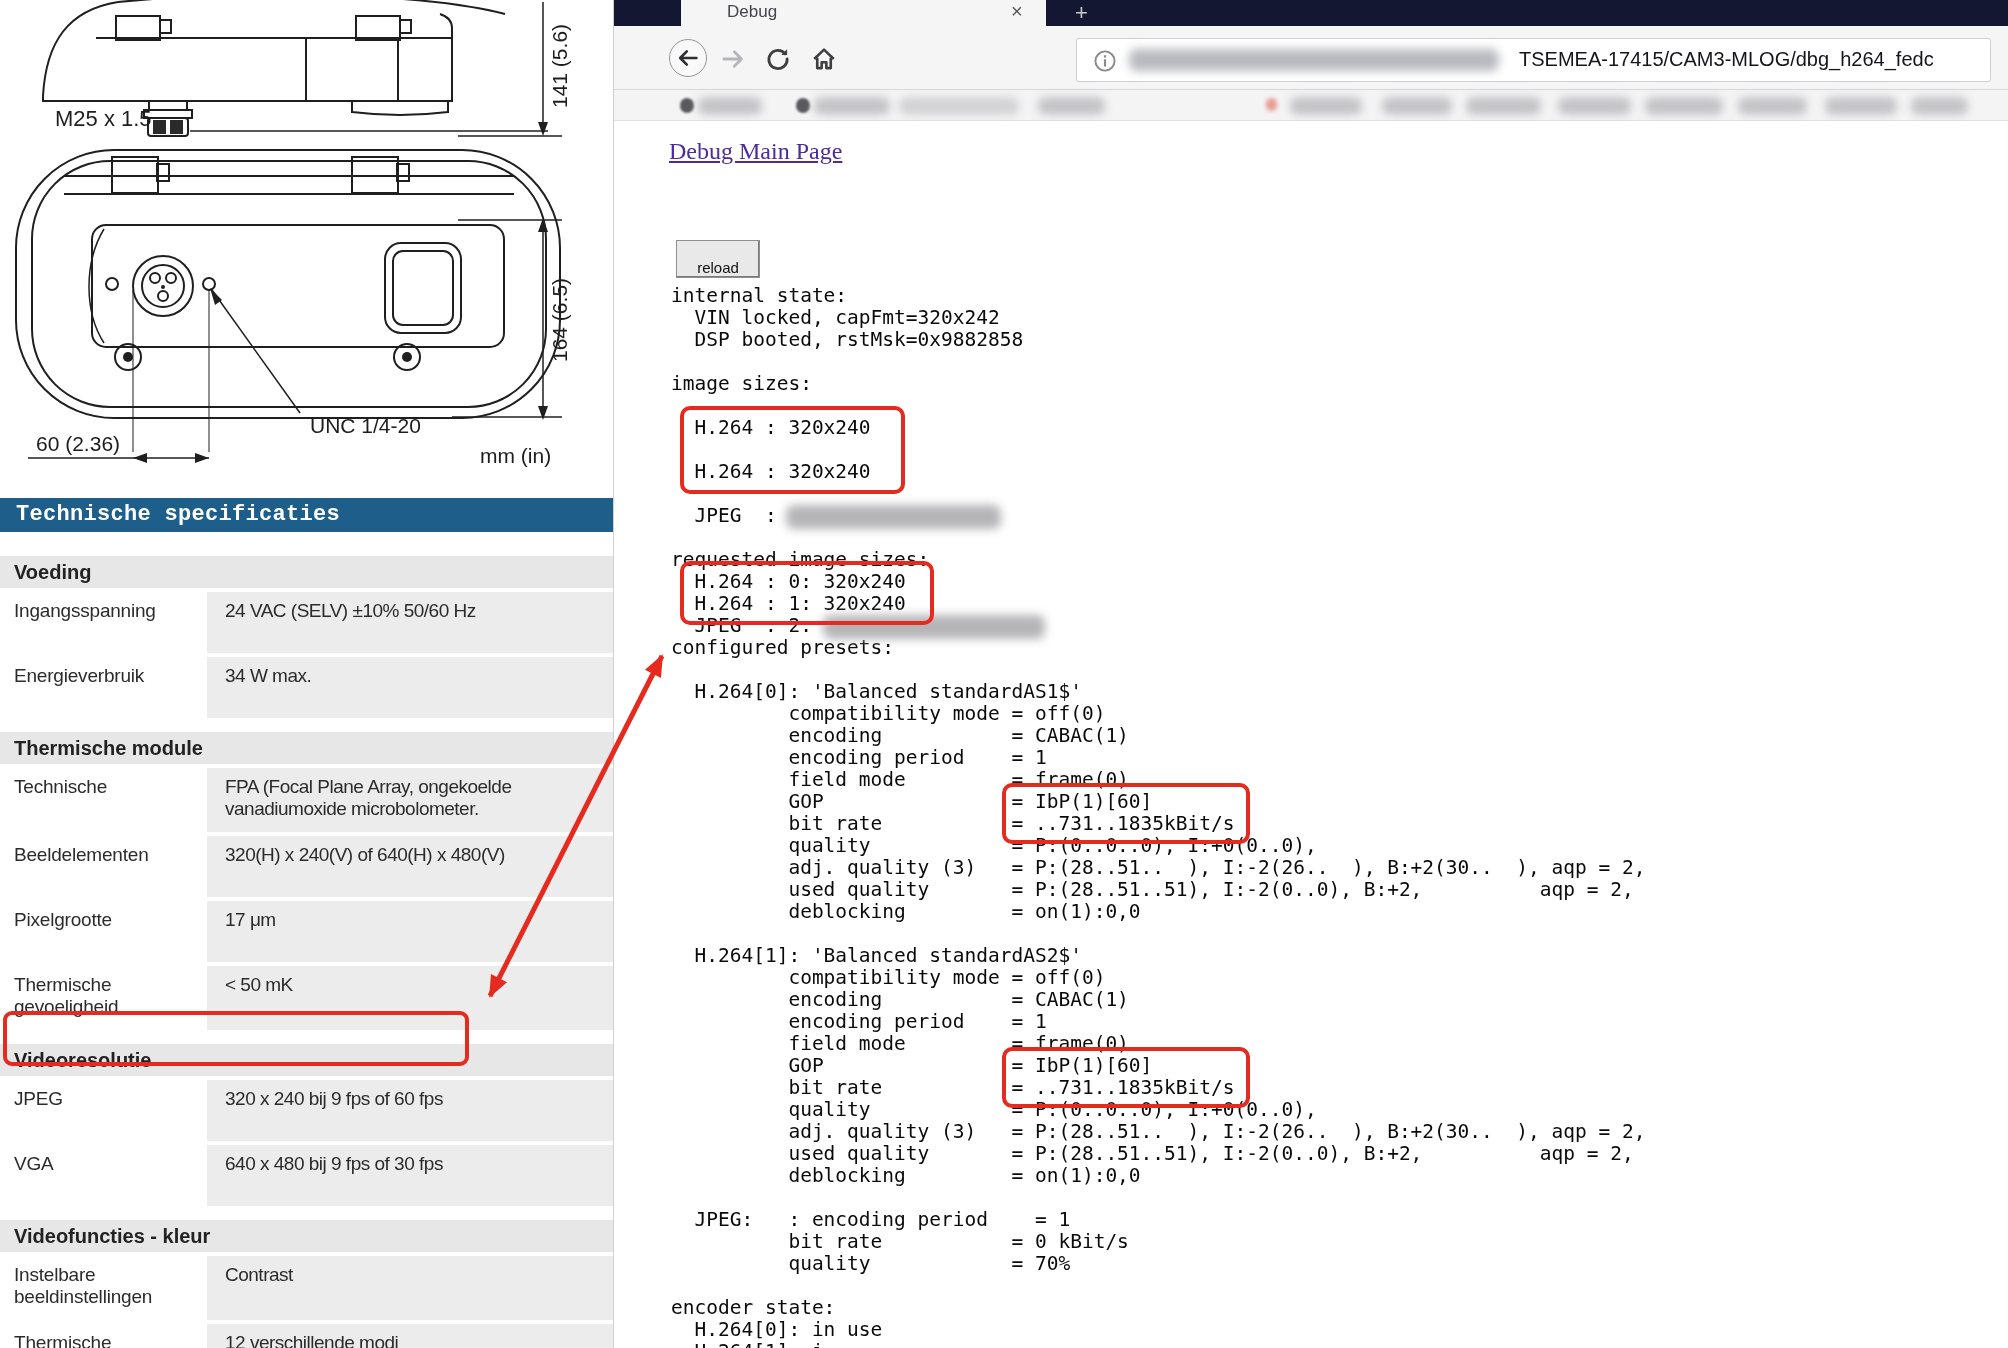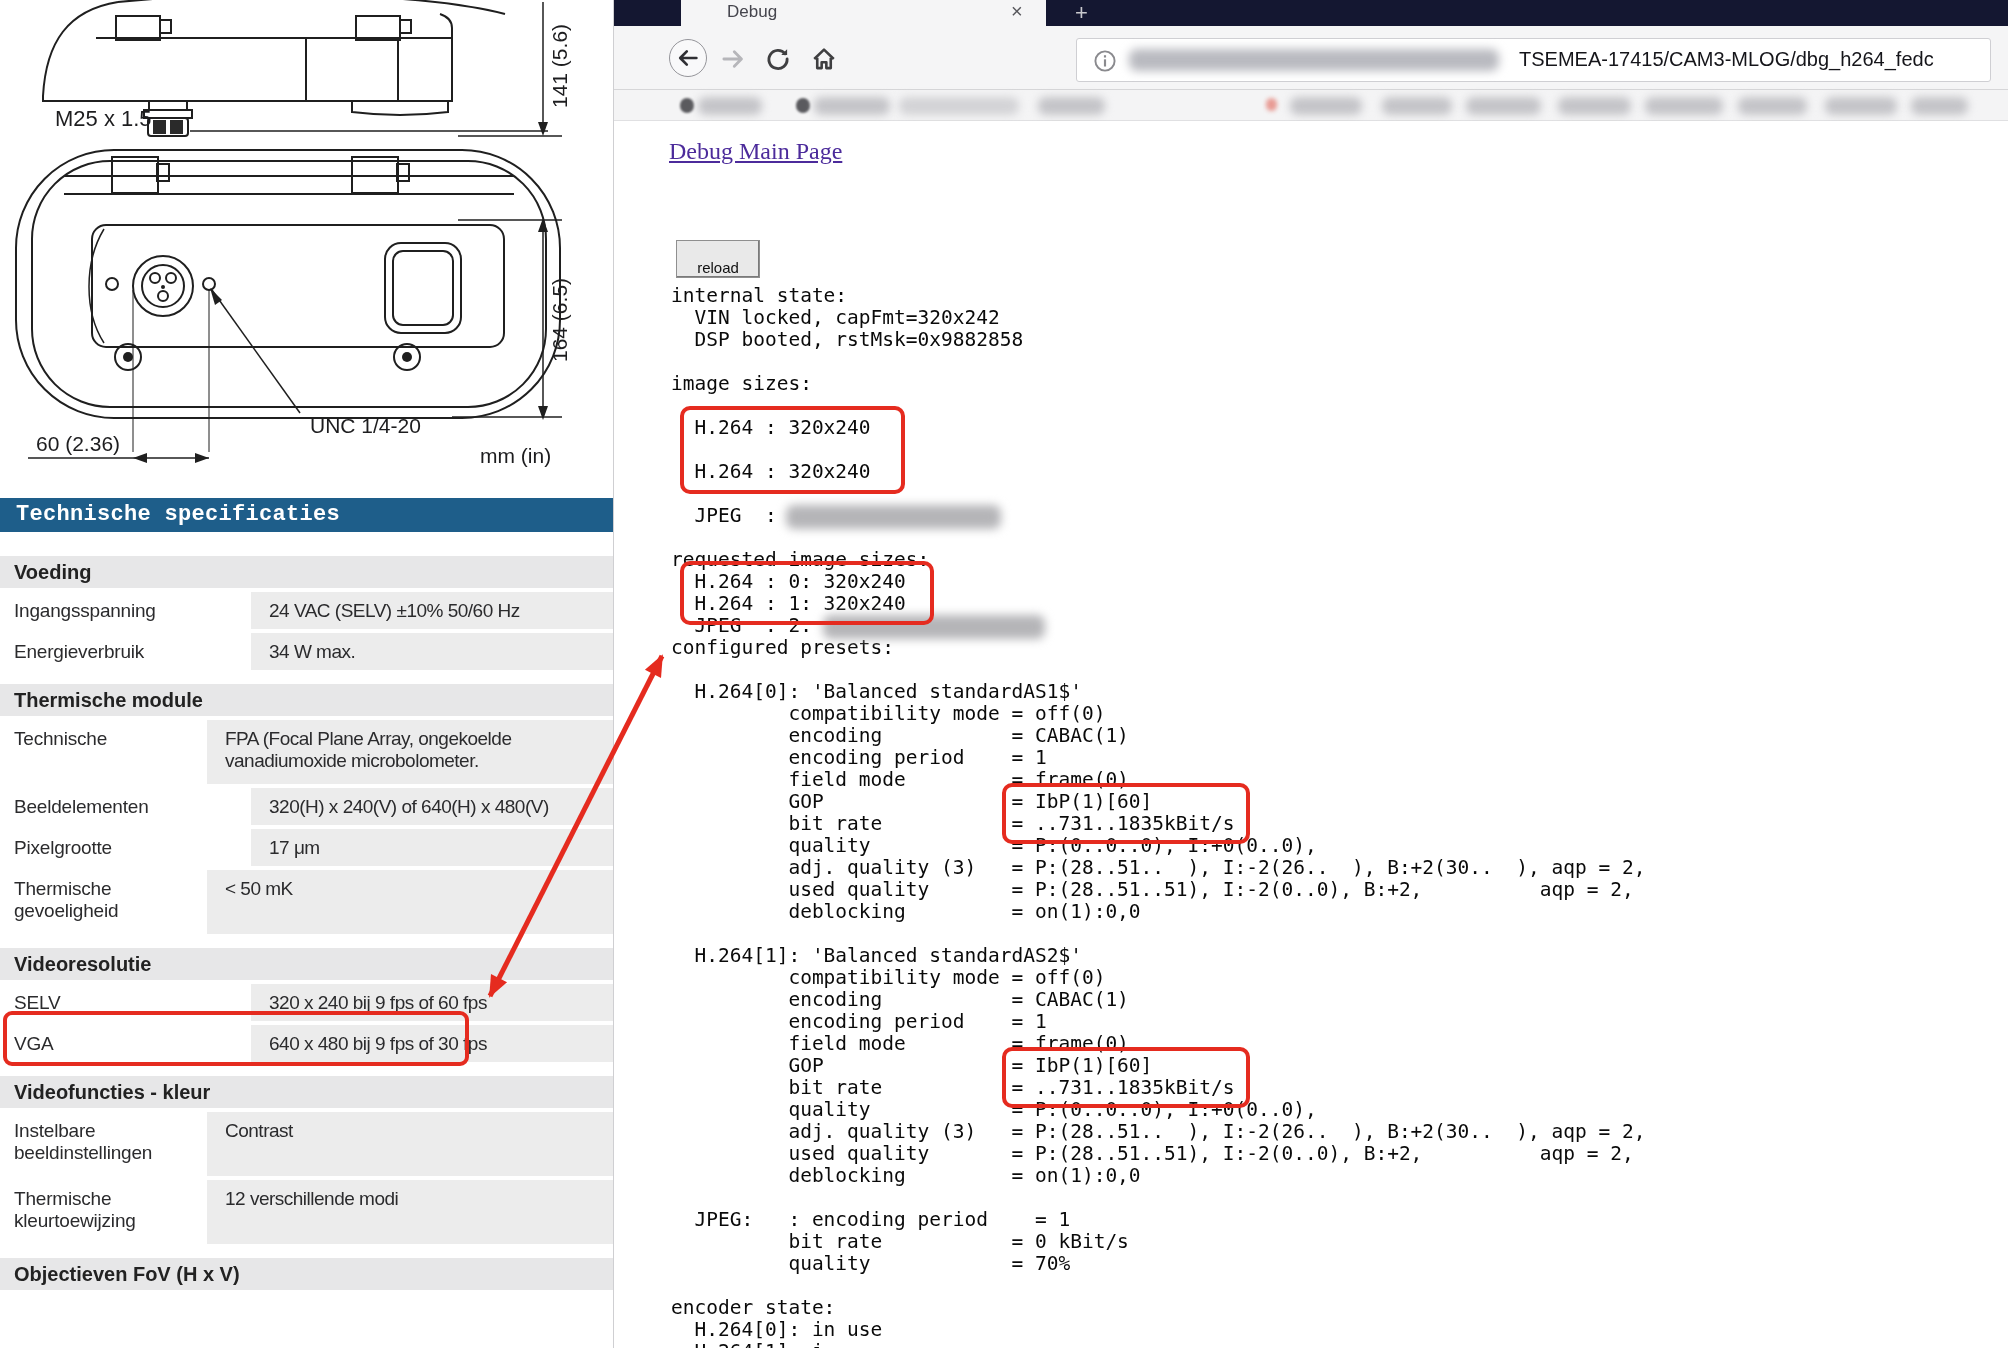--- a/index.html
+++ b/index.html
@@ -19,21 +19,21 @@
   }
   #spec-table { position:absolute; left:0; top:556px; width:613px; font-size:19px; }
   .sec + .sec { margin-top:14px; }
   .sec-h {
     height:32px; background:#e7e7e8; font-weight:bold; font-size:20px;
     padding:5px 0 0 14px; color:#222;
   }
   .row { display:flex; margin-top:4px; }
   .row .lab { width:203px; background:#fff; padding:8px 6px 0 14px; line-height:22px; letter-spacing:-.2px; }
   .row .val { flex:1; background:#ececec; padding:8px 10px 0 18px; line-height:22px; letter-spacing:-.5px; margin-left:4px; }
-  .h45 { height:37px;gap:44px; } .h64 { height:64px; }
+  .h45 { height:61px; } .h64 { height:64px; }
   
   #browser { position:absolute; left:613px; top:0; width:1395px; height:1348px; background:#fff; border-left:1px solid #cfcfd2; }
   #tabstrip { position:absolute; left:0; top:0; width:1395px; height:26px; background:#141731; }
   #tab { position:absolute; left:67px; top:0; width:365px; height:26px; background:#f5f5f6; }
   #tab .title { position:absolute; left:46px; top:2px; font-size:17px; color:#45454d; }
   #tab .close { position:absolute; left:330px; top:0px; font-size:20px; color:#57575c; cursor:default; }
   #newtab { position:absolute; left:461px; top:0px; font-size:22px; color:#c9c9cd; }
   #toolbar { position:absolute; left:0; top:26px; width:1395px; height:64px; background:#f5f5f6; border-bottom:1px solid #d6d6d8; }
   .tool-btn { position:absolute; top:20px; width:26px; height:26px; }
   #back-btn { position:absolute; left:55px; top:13px; width:38px; height:38px; border:1.5px solid #95959a; border-radius:50%; background:#f9f9fa; }
@@ -163,21 +163,21 @@
           <div class="val">17 μm</div>
         </div>
         <div class="row h64">
           <div class="lab">Thermische gevoeligheid</div>
           <div class="val">&lt; 50 mK</div>
         </div>
       </div>
       <div class="sec">
         <div class="sec-h">Videoresolutie</div>
         <div class="row h45">
-          <div class="lab">SELV</div>
+          <div class="lab">JPEG</div>
           <div class="val">320 x 240 bij 9 fps of 60 fps</div>
         </div>
         <div class="row h45">
           <div class="lab">VGA</div>
           <div class="val">640 x 480 bij 9 fps of 30 fps</div>
         </div>
       </div>
       <div class="sec">
         <div class="sec-h">Videofuncties - kleur</div>
         <div class="row h64">

